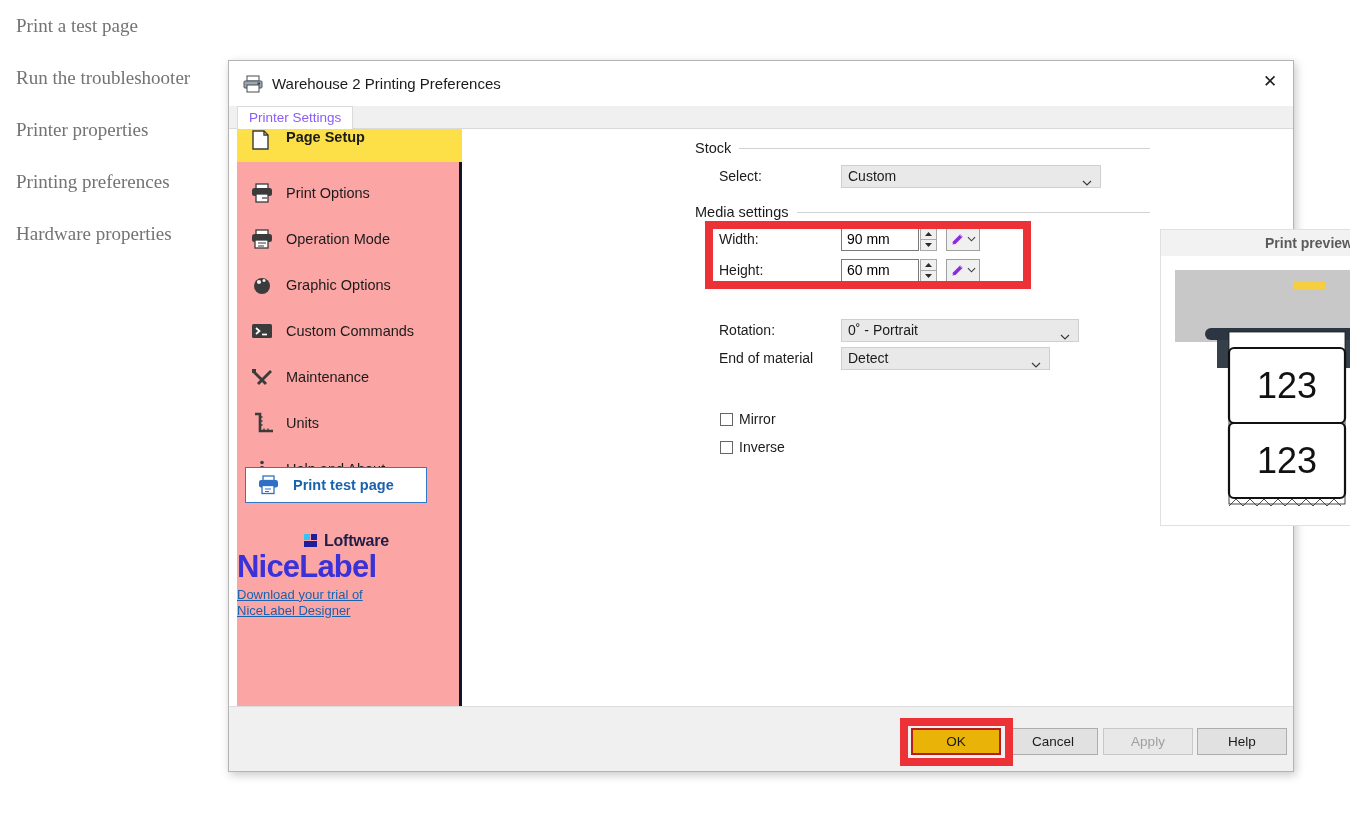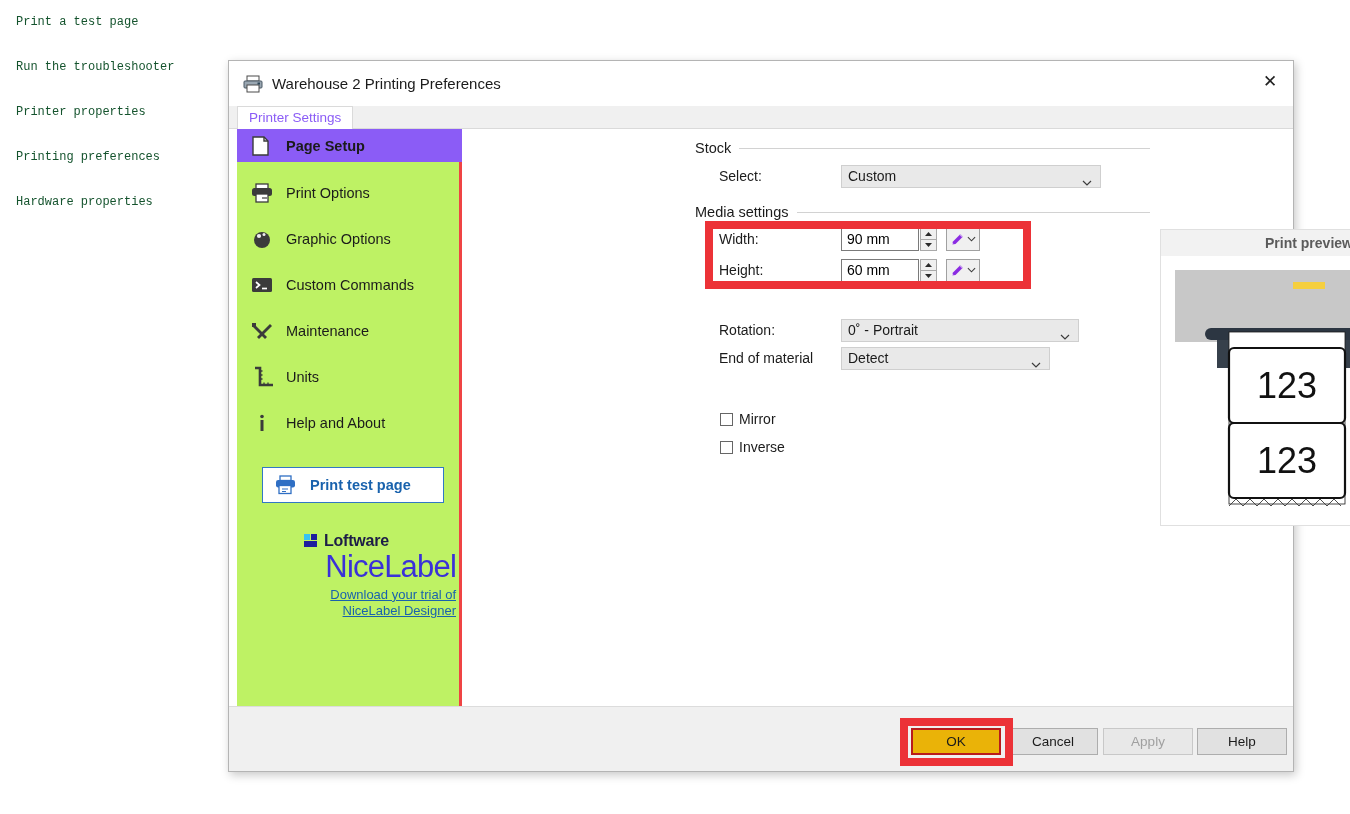--- a/index.html
+++ b/index.html
@@ -6,23 +6,23 @@
   body{
     width:1350px;height:814px;position:relative;overflow:hidden;
     background:#ffffff;
     font-family:"Liberation Sans", sans-serif;
     -webkit-font-smoothing:antialiased;
   }
 
   
   .bg-links{position:absolute;left:16px;top:16px;width:210px;}
   .bg-link{
-    display:block;color:#14532d;font-size:12px;line-height:1;
+    display:block;color:#737373;font-size:19px;line-height:1;
     padding:0;margin-bottom:33px;cursor:pointer;white-space:nowrap;
-    font-family:Liberation Mono, monospace;
+    font-family:Liberation Serif, serif;
   }
 
   
   .dialog{
     position:absolute;left:228px;top:60px;width:1066px;height:712px;
     background:#ffffff;
     border:1px solid #b4b4b4;
     box-shadow:2px 3px 9px rgba(0,0,0,0.22);
     box-sizing:border-box;
   }
@@ -53,51 +53,51 @@
 
   
   .dlg-body{position:relative;height:604px;background:#ffffff;}
 
   
   .sidebar{
     position:absolute;left:8px;top:0;width:225px;height:594px;
     box-sizing:border-box;
   }
   .nav-selected{
-    height:33px;display:flex;align-items:center;background:#8b5cf6;
+    height:33px;display:flex;background:#fde047;
     padding-left:12px;box-sizing:border-box;cursor:pointer;
   }
   .nav-panel{
-    background:#bef264;border-right:3px solid #ef4444;
+    background:#fca5a5;border-right:3px solid #0f172a;
     padding-top:8px;padding-bottom:6px;box-sizing:border-box;
     height:561px;position:relative;
   }
   .nav-item{
     height:46px;display:flex;align-items:center;padding-left:12px;
     box-sizing:border-box;cursor:pointer;
   }
   .nav-ico{width:26px;height:22px;flex:none;margin-right:11px;position:relative;}
   .nav-label{font-size:14.5px;color:#1b1b1b;}
   .nav-selected .nav-label{font-weight:bold;}
 
   
   .testbtn{
-    position:absolute;left:25px;top:305px;width:182px;height:36px;
+    position:absolute;left:8px;top:305px;width:182px;height:36px;
     border:1px solid #3178c6;background:#ffffff;display:flex;align-items:center;
     box-sizing:border-box;cursor:pointer;
   }
   .testbtn .tb-ico{width:24px;height:20px;margin-left:11px;margin-right:12px;position:relative;flex:none;}
   .testbtn .tb-label{font-size:14.5px;font-weight:bold;color:#1962ad;}
 
-  .brand{position:absolute;left:0;right:3px;top:370px;text-align:right;}
+  .brand{position:absolute;left:0;right:3px;top:370px;text-align:left;}
   .brand-loftware{display:flex;align-items:center;justify-content:center;gap:5px;margin-bottom:1px;}
   .lw-mark{width:15px;height:14px;position:relative;flex:none;}
   .lw-text{font-size:16px;font-weight:bold;color:#1d1d47;letter-spacing:-0.2px;}
   .brand-nicelabel{
-    font-size:31px;font-weight:normal;color:#3a31d8;letter-spacing:-0.8px;
+    font-size:31px;font-weight:bold;color:#3a31d8;letter-spacing:-0.8px;
     line-height:1.05;margin-bottom:3px;
   }
   .brand-link{
     font-size:13px;color:#1962ad;text-decoration:underline;line-height:1.25;
     cursor:pointer;display:block;
   }
 
   
   .content{position:absolute;left:462px;top:0;right:0;height:594px;}
 
@@ -221,20 +221,31 @@
             <svg width="26" height="22" viewBox="0 0 26 22">
               <rect x="7" y="2" width="12" height="5" fill="#fff" stroke="#3b3b3b" stroke-width="1.3"></rect>
               <rect x="3" y="6" width="20" height="8" rx="2.5" fill="#3b3b3b"></rect>
               <rect x="7" y="12" width="12" height="8" fill="#fff" stroke="#3b3b3b" stroke-width="1.3"></rect>
               <path d="M13 16 l5 0" stroke="#3b3b3b" stroke-width="1.2"></path>
             </svg>
           </span>
           <span class="nav-label">Print Options</span>
         </div>
 
+        <div class="nav-item">
+          <span class="nav-ico">
+            <svg width="26" height="22" viewBox="0 0 26 22">
+              <rect x="7" y="2" width="12" height="5" fill="#fff" stroke="#3b3b3b" stroke-width="1.3"></rect>
+              <rect x="3" y="6" width="20" height="8" rx="2.5" fill="#3b3b3b"></rect>
+              <rect x="6" y="12" width="13" height="8" fill="#fff" stroke="#3b3b3b" stroke-width="1.3"></rect>
+              <path d="M9 15 h8 M9 18 h6" stroke="#3b3b3b" stroke-width="1.1"></path>
+            </svg>
+          </span>
+          <span class="nav-label">Operation Mode</span>
+        </div>
 
         <div class="nav-item">
           <span class="nav-ico">
             <svg width="26" height="22" viewBox="0 0 26 22">
               <circle cx="13" cy="12" r="8" fill="#3b3b3b"></circle>
               <circle cx="10" cy="8" r="2.1" fill="#efefef"></circle>
               <circle cx="15" cy="6.4" r="1.5" fill="#efefef"></circle>
             </svg>
           </span>
           <span class="nav-label">Graphic Options</span>

